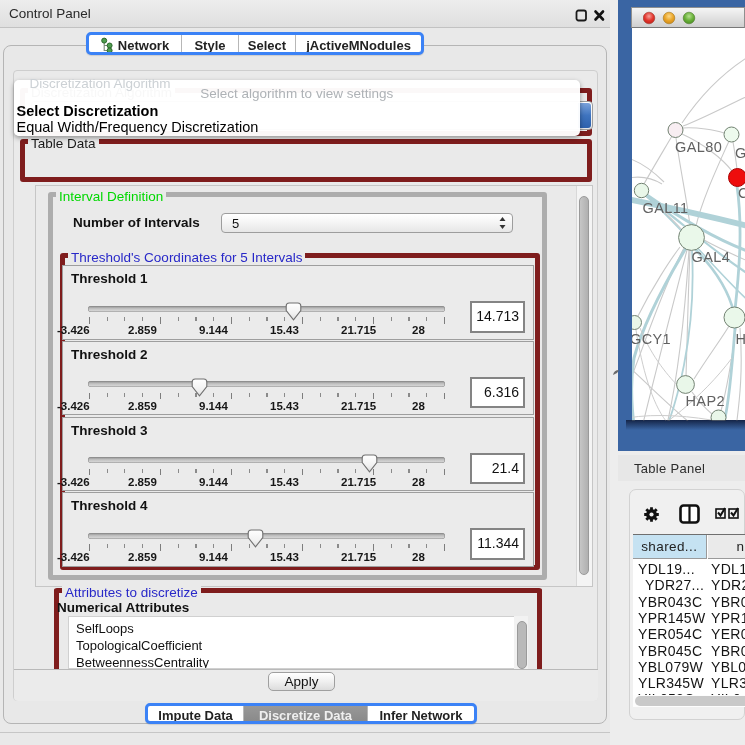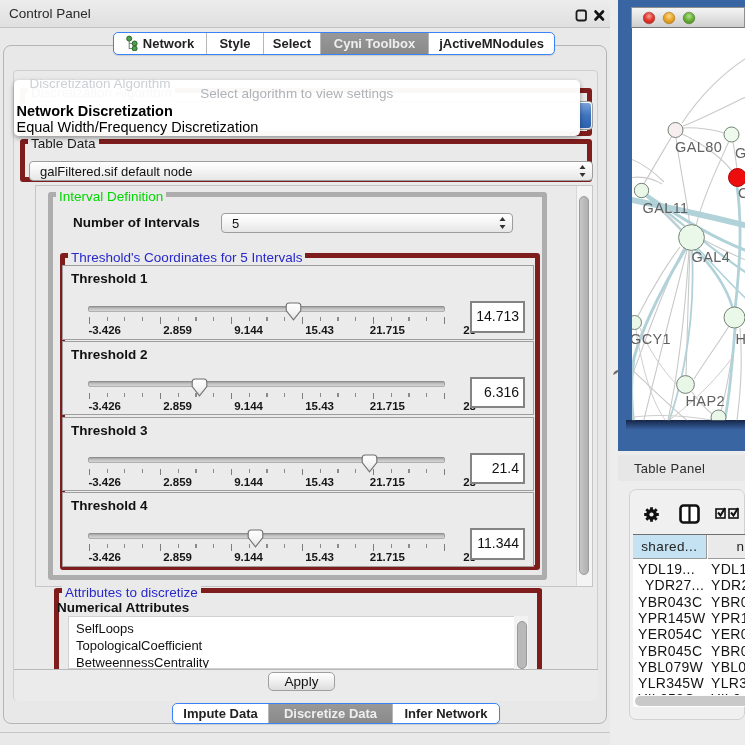--- a/index.html
+++ b/index.html
@@ -5,42 +5,42 @@
 * { margin:0; padding:0; box-sizing:border-box; }
 html,body { width:745px; height:745px; overflow:hidden; }
 body { position:relative; font-family:"Liberation Sans",sans-serif; background:#e9e9e9; }
 .abs { position:absolute; }
 
 #titlebar { left:0; top:0; width:610px; height:28px; background:linear-gradient(#ededed,#dfdfdf); border-bottom:1px solid #c2c2c2; }
 #titlebar .t { position:absolute; left:9px; top:6px; font-size:13.5px; color:#2a2a2a; }
 #outerpanel { left:3px; top:45px; width:604px; height:679px; background:#e8e8e8; border:1px solid #b5b5b5; border-radius:8px; }
 #innerpanel { left:13px; top:70px; width:585px; height:631px; background:#eaeaea; border:1px solid #cecece; border-radius:4px; }
 
-.tabstrip { display:flex; border:1px solid #3b82f6; border-radius:5px; background:#fff; overflow:hidden; box-shadow:0 1px 1px rgba(0,0,0,0.12);margin-left:27px; }
+.tabstrip { display:flex; border:3px solid #3b82f6; border-radius:5px; background:#fff; overflow:hidden; box-shadow:0 1px 1px rgba(0,0,0,0.12); }
 .tabstrip .seg { font-size:13px; font-weight:bold; color:#222; text-align:center; line-height:21px; border-left:1px solid #b7b7b7; white-space:nowrap; }
 .tabstrip .seg:first-child { border-left:none; }
 .tabstrip .sel { background:linear-gradient(#989898,#8a8a8a); color:#efefef; }
 #toptabs { left:86px; top:32px; height:23px; }
 #toptabs .seg { line-height:22px; }
 #bottabs { left:145px; top:703px; height:21px; }
 #bottabs .seg { line-height:20px; }
 
 .group { position:absolute; border:5px solid #7f1d1d; border-radius:3px; }
 .gtitle { position:absolute; top:-8px; left:3px; font-size:13.5px; background:#eaeaea; padding:0 3px; color:#1a1a1a; white-space:nowrap; }
 
 .combo { position:absolute; border:1px solid #9d9d9d; border-radius:4px; background:linear-gradient(#ffffff,#f4f4f4 50%,#e6e6e6); font-size:13px; color:#111; }
 .combo .txt { position:absolute; left:10px; top:50%; transform:translateY(-50%); white-space:nowrap; }
 .combo .ar { position:absolute; right:6px; top:50%; width:7px; height:12px; transform:translateY(-50%); }
 
 .tpanel { position:absolute; left:62px; width:472px; height:74.5px; border:1px solid #9e9e9e; background:#ebebeb; }
 .tpanel .tt { position:absolute; left:8px; top:5px; font-size:13.5px; font-weight:bold; color:#111; }
 .tpanel .track { position:absolute; left:25px; top:39.5px; width:357px; height:6px; border-radius:3px; background:linear-gradient(#8d8d8d,#c2c2c2 45%,#dedede); box-shadow:inset 0 0 0 0.5px #888; }
 .tpanel .minor { position:absolute; left:26px; top:51px; width:357px; height:4px; background:repeating-linear-gradient(to right,#8a8a8a 0 1px,transparent 1px 17.75px); }
 .tpanel .major { position:absolute; left:26px; top:51px; width:358px; height:6.5px; background:repeating-linear-gradient(to right,#7d7d7d 0 1px,transparent 1px 71px); }
-.tpanel .lab { position:absolute; top:58px; width:64px; text-align:right; font-size:11.5px; font-weight:bold; color:#161616; }
+.tpanel .lab { position:absolute; top:58px; width:64px; text-align:left; font-size:11.5px; font-weight:bold; color:#161616; }
 .tpanel .vbox { position:absolute; left:407px; top:35px; width:55px; height:31.5px; background:#fff; border:2px solid #848484; font-size:14px; color:#111; text-align:right; line-height:27px; padding-right:4px; }
 .tpanel .thumb { position:absolute; top:36px; }
 
 .vthumb { position:absolute; background:linear-gradient(to right,#c6c6c6,#b0b0b0); border:1px solid #9a9a9a; border-radius:5px; }
 
 #rightbg { left:610px; top:0; width:135px; height:745px; background:#ededed; }
 #netwin { left:618px; top:0; width:127px; height:451px; background:#3a65a3; }
 #mactitle { left:631px; top:7px; width:114px; height:20.5px; background:linear-gradient(#f5f5f5,#cfcfcf); border:1px solid #8f8f8f; border-bottom-color:#787878; }
 #canvas { left:631.5px; top:27.5px; width:113.5px; height:392.5px; background:#fff; }
 #canvshadow { left:626px; top:420px; width:119px; height:10px; background:linear-gradient(rgba(10,18,45,0.78), rgba(10,18,45,0.0)); }
@@ -75,27 +75,20 @@
 
 <div class="group" style="left:20px;top:88px;width:572px;height:48px;">
   <span class="gtitle">Discretization Algorithm</span>
   <div class="combo" style="left:6px;top:8px;width:562px;height:29px;">
     <div style="position:absolute;right:1px;top:1px;width:13px;height:25px;border-radius:0 3px 3px 0;background:linear-gradient(#7ba3dc,#3f74bf 50%,#2d61ad);border-left:1px solid #4a76b4;"></div>
   </div>
 </div>
 
 <div class="group" style="left:20px;top:139px;width:572px;height:43px;">
   <span class="gtitle">Table Data</span>
-  <div class="combo" style="left:4px;top:17px;width:564px;height:20px;">
-    <span class="txt">galFiltered.sif default node</span>
-    <svg class="ar" viewBox="0 0 7 12">
-        <path d="M3.5 0 L6.5 4 H0.5 Z" fill="#333"></path>
-        <path d="M3.5 12 L6.5 8 H0.5 Z" fill="#333"></path>
-      </svg>
-  </div>
 </div>
 
 <div class="abs" style="left:35px;top:185px;width:558px;height:402px;border:1px solid #c6c6c6;background:#eaeaea;"></div>
 
 <div class="abs" style="left:576px;top:186px;width:16px;height:400px;background:#f4f4f4;border-left:1px solid #d8d8d8;"></div>
 <div class="vthumb" style="left:578.5px;top:196px;width:10px;height:379px;"></div>
 
 <div class="group" style="left:48px;top:192px;width:499px;height:388px;border-color:#adadad;">
   <span class="gtitle" style="color:#00d800;">Interval Definition</span>
 </div>
@@ -221,33 +214,32 @@
 <div class="tabstrip abs" id="toptabs">
   <div class="seg" style="width:92px;">
     <svg width="12" height="16" viewBox="0 0 12 16" style="vertical-align:-3px;margin-right:5px;">
       <path d="M3.2 4 V14 M3.2 8.5 H8.4 M3.2 13.5 H8.4" stroke="#7a8a7a" stroke-width="1.1" fill="none"></path>
       <circle cx="3.2" cy="3.6" r="2.5" fill="#4e9e4e" stroke="#2c672c" stroke-width="1"></circle>
       <circle cx="8.6" cy="8.5" r="2.5" fill="#4e9e4e" stroke="#2c672c" stroke-width="1"></circle>
       <circle cx="8.6" cy="13.5" r="2.5" fill="#4e9e4e" stroke="#2c672c" stroke-width="1"></circle>
     </svg>Network</div>
   <div class="seg" style="width:57px;">Style</div>
   <div class="seg" style="width:57px;">Select</div>
-  <div class="seg sel" style="width:108px;">Cyni Toolbox</div>
   <div class="seg" style="width:126px;">jActiveMNodules</div>
 </div>
 <div class="tabstrip abs" id="bottabs">
   <div class="seg" style="width:95px;">Impute Data</div>
   <div class="seg sel" style="width:124px;">Discretize Data</div>
   <div class="seg" style="width:107px;">Infer Network</div>
 </div>
 
 <div class="abs" id="popup">
   <span class="g0">Discretization Algorithm</span>
   <span class="ghost">Select algorithm to view settings</span>
-  <span class="i1">Network Discretization</span>
+  <span class="i1">Select Discretization</span>
   <span class="i2">Equal Width/Frequency Discretization</span>
 </div>
 
 <svg class="abs" style="left:612px;top:368px;z-index:6;" width="8" height="8" viewBox="0 0 8 8">
     <path d="M1 7 Q2 2 7 2 L5 5 Z" fill="#6a6a6a"></path>
   </svg>
 
 <div class="abs" id="rightbg"></div>
 <div class="abs" id="netwin"></div>
 <div class="abs" id="mactitle">

